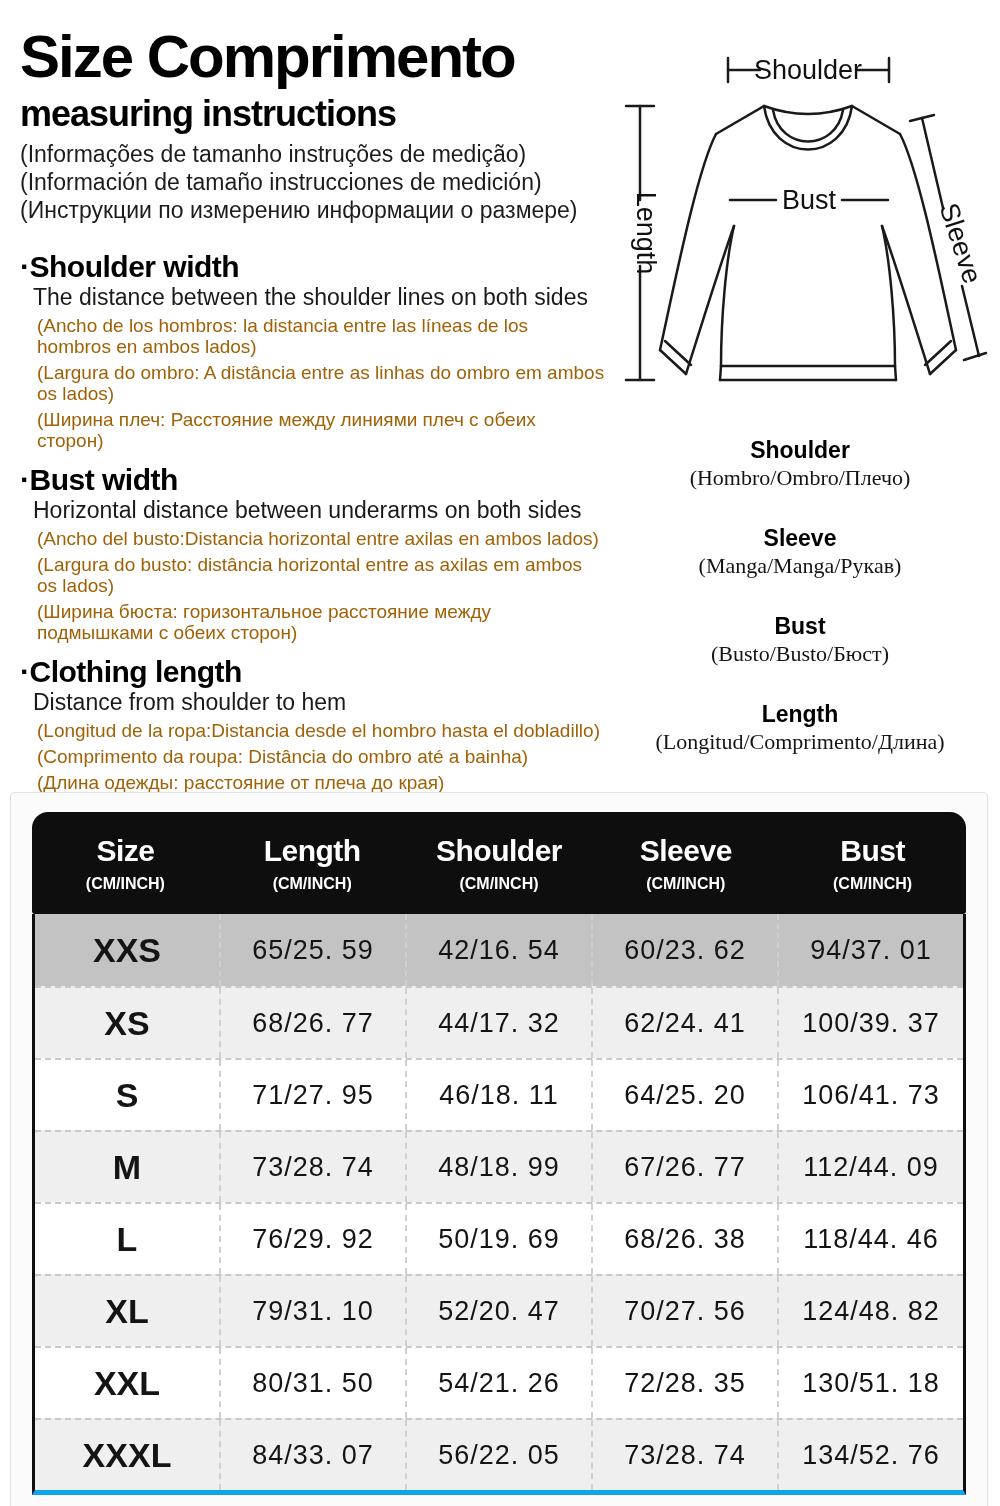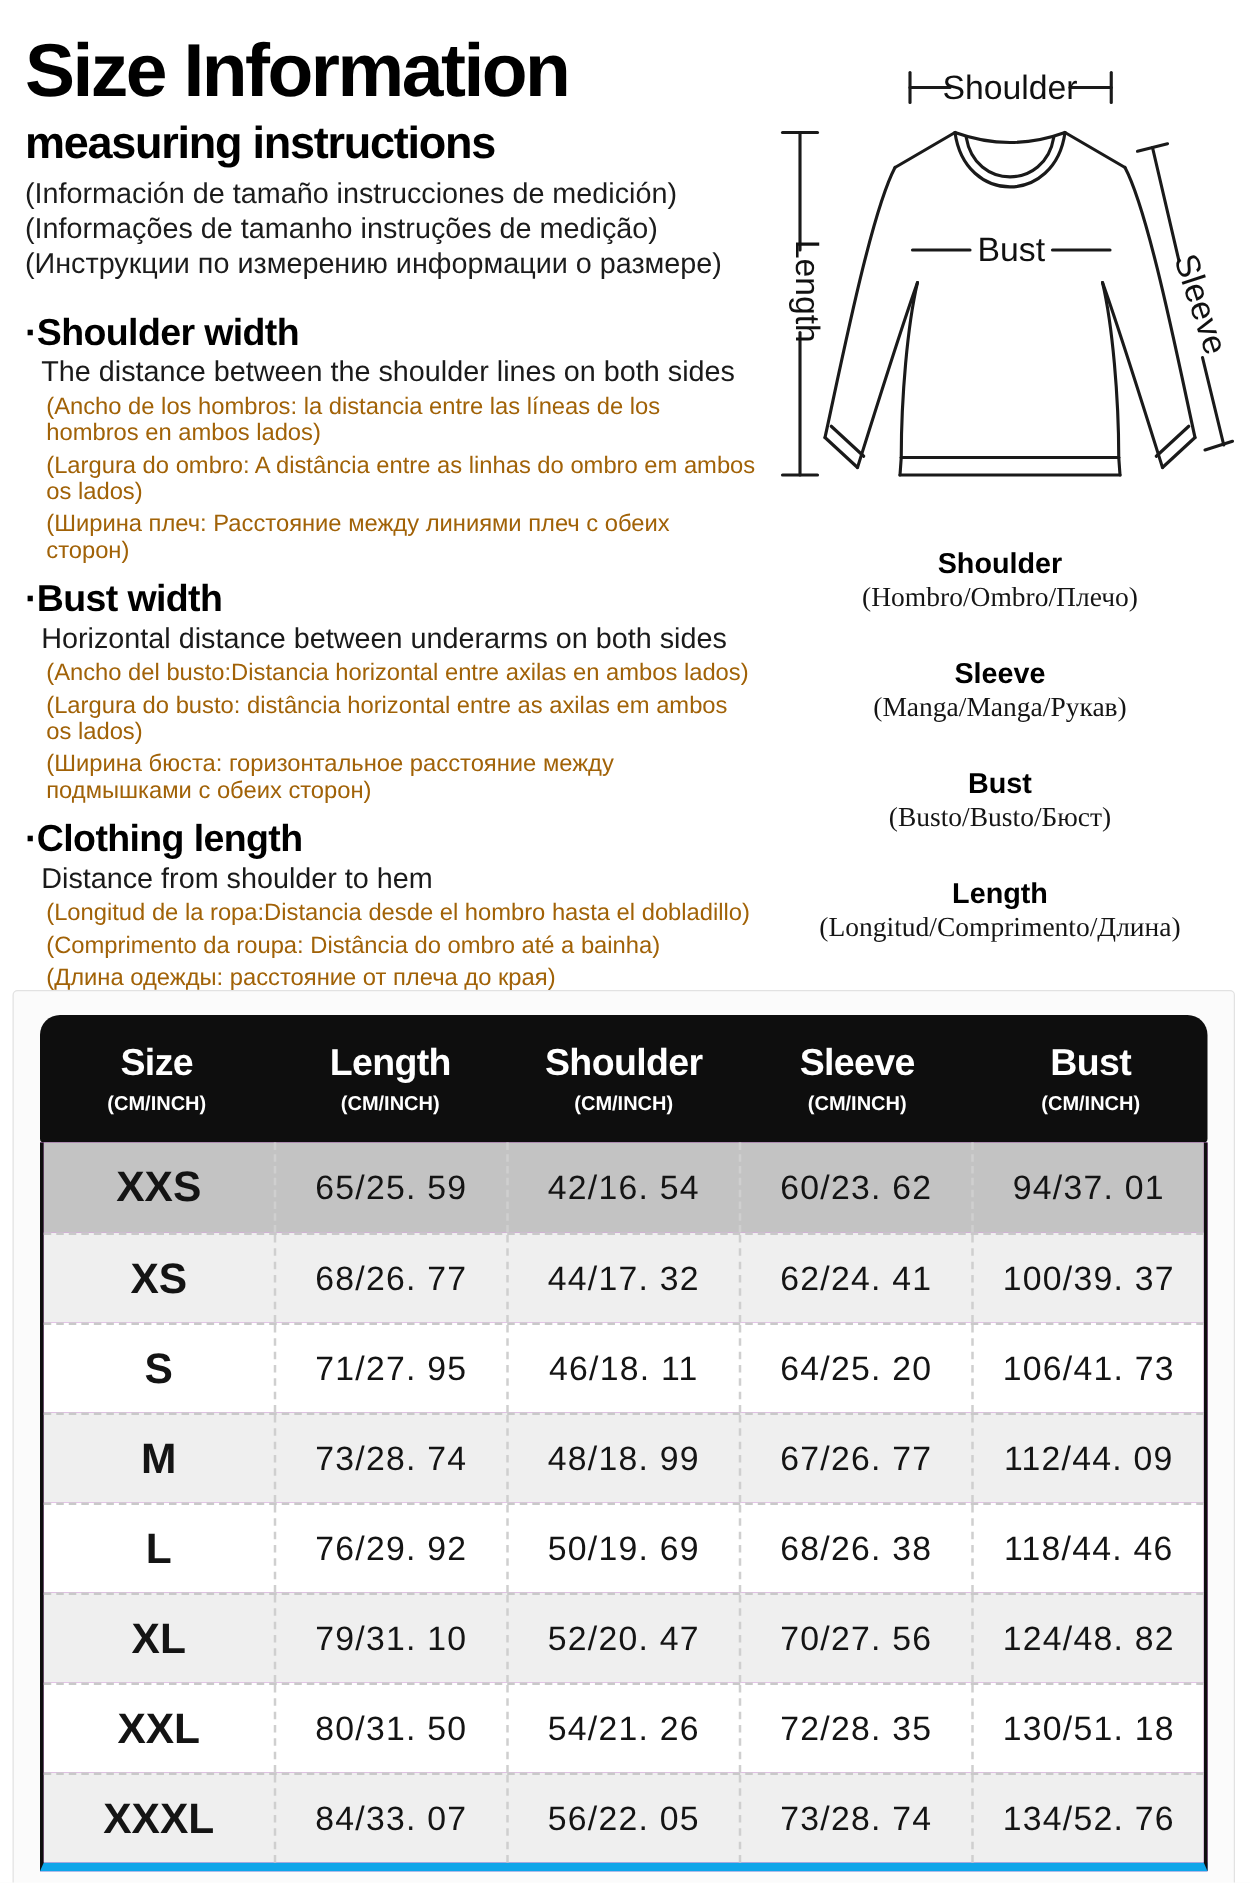--- a/index.html
+++ b/index.html
@@ -29,43 +29,43 @@
   
   #size-card { position:absolute; left:10px; top:792px; width:978px; height:841px;
     background:#fbfbfb; border:1px solid #e2e2e2; border-radius:4px; box-sizing:border-box; }
   #size-table { position:absolute; left:21px; top:19px; width:934px; }
   #table-head { height:102px; background:#0e0e0e; border-radius:16px 16px 3px 3px;
     display:flex; align-items:center; }
   .hcell { flex:1; text-align:center; color:#ffffff; }
   .hcell .hlabel { font-size:30px; font-weight:700; letter-spacing:-0.5px; }
   .hcell .hunit  { font-size:16px; font-weight:700; margin-top:7px; }
   #table-body { border-left:3px solid #0e0e0e; border-right:3px solid #0e0e0e;
-    border-bottom:7px solid #0ea5e9; box-sizing:border-box; background:#a21caf; }
+    border-bottom:5px solid #0ea5e9; box-sizing:border-box; background:#4d7c0f; }
   .trow { height:72px; display:flex; box-sizing:border-box; }
   .trow + .trow { border-top:2px dashed #c9c9c9; }
   .trow.dark  { background:#c3c3c3; }
   .trow.shade { background:#efefef; }
   .trow.plain { background:#ffffff; }
   .cell { flex:1; display:flex; align-items:center; justify-content:center;
     font-size:27px; letter-spacing:1px; color:#141414; box-sizing:border-box;
     border-right:2px dashed #cfcfcf; }
   .cell:last-child { border-right:none;text-align:right; }
   .cell.size { font-size:34px; font-weight:700; letter-spacing:0; }
   
   .dia-text { font-family:"Liberation Sans","DejaVu Sans",sans-serif; font-size:27px; fill:#111; }
 </style>
 </head>
 <body>
 
 <div id="info-col">
-  <div class="title">Size Information</div>
+  <div class="title">Size Comprimento</div>
   <div class="subtitle">measuring instructions</div>
   <div class="intro">
+    <div class="intro-line">(Informações de tamanho instruções de medição)</div>
     <div class="intro-line">(Información de tamaño instrucciones de medición)</div>
-    <div class="intro-line">(Informações de tamanho instruções de medição)</div>
     <div class="intro-line">(Инструкции по измерению информации о размере)</div>
   </div>
 
   <div class="section first">
     <div class="sec-head">·Shoulder width</div>
     <div class="sec-desc">The distance between the shoulder lines on both sides</div>
     <div class="sec-sub">(Ancho de los hombros: la distancia entre las líneas de los hombros en ambos lados)</div>
     <div class="sec-sub">(Largura do ombro: A distância entre as linhas do ombro em ambos os lados)</div>
     <div class="sec-sub">(Ширина плеч: Расстояние между линиями плеч с обеих сторон)</div>
   </div>

